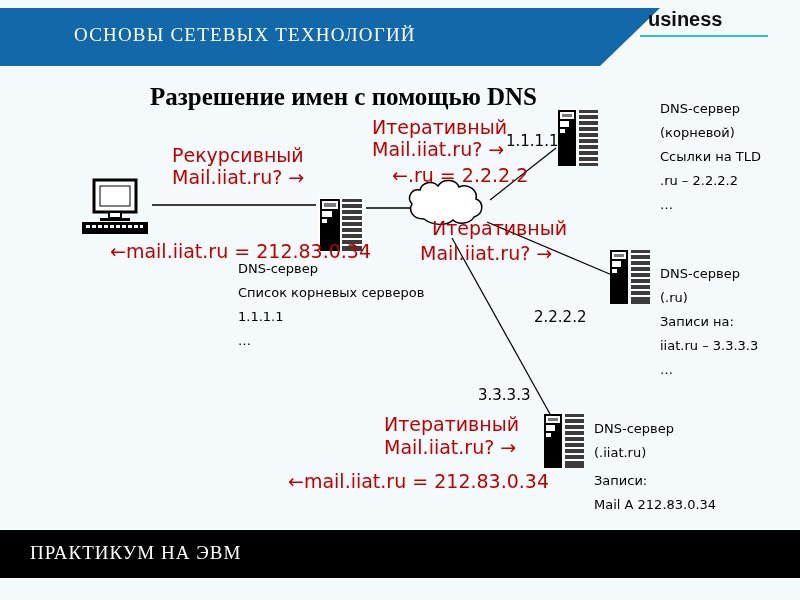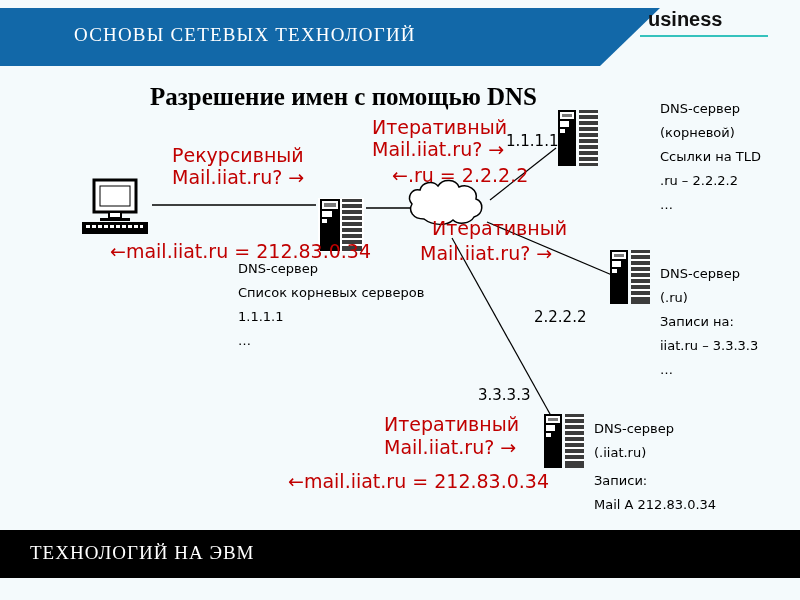--- a/index.html
+++ b/index.html
@@ -273,15 +273,15 @@
   <div class="lbl blk" style="left:660px;top:312px;">Записи на:</div>
   <div class="lbl blk" style="left:660px;top:336px;">iiat.ru – 3.3.3.3</div>
   <div class="lbl blk" style="left:660px;top:360px;">…</div>
 
   <div class="lbl blk" style="left:594px;top:419px;">DNS-сервер</div>
   <div class="lbl blk" style="left:594px;top:443px;">(.iiat.ru)</div>
   <div class="lbl blk" style="left:594px;top:471px;">Записи:</div>
   <div class="lbl blk" style="left:594px;top:495px;">Mail A 212.83.0.34</div>
 
   <div class="footer-band"></div>
-  <div class="footer-title">ТЕХНОЛОГИЙ НА ЭВМ</div>
+  <div class="footer-title">ПРАКТИКУМ НА ЭВМ</div>
 
 </div>
 
 </body></html>

